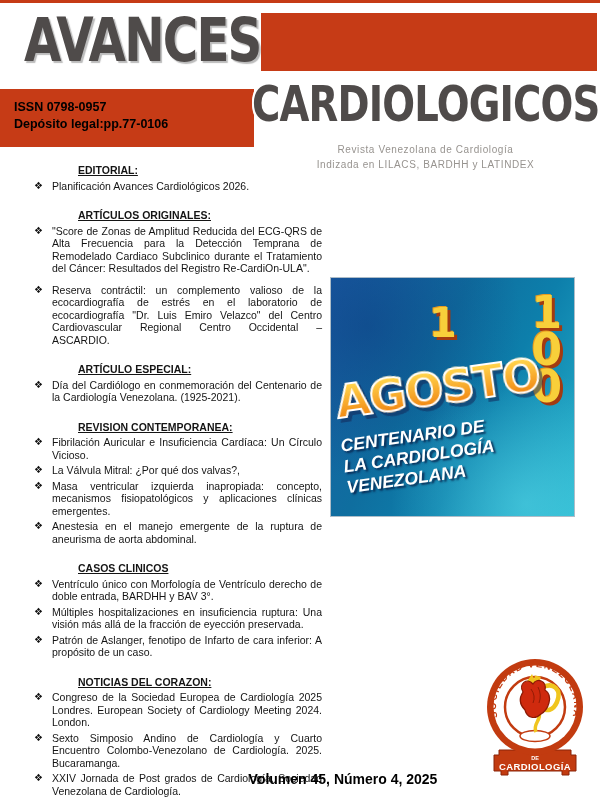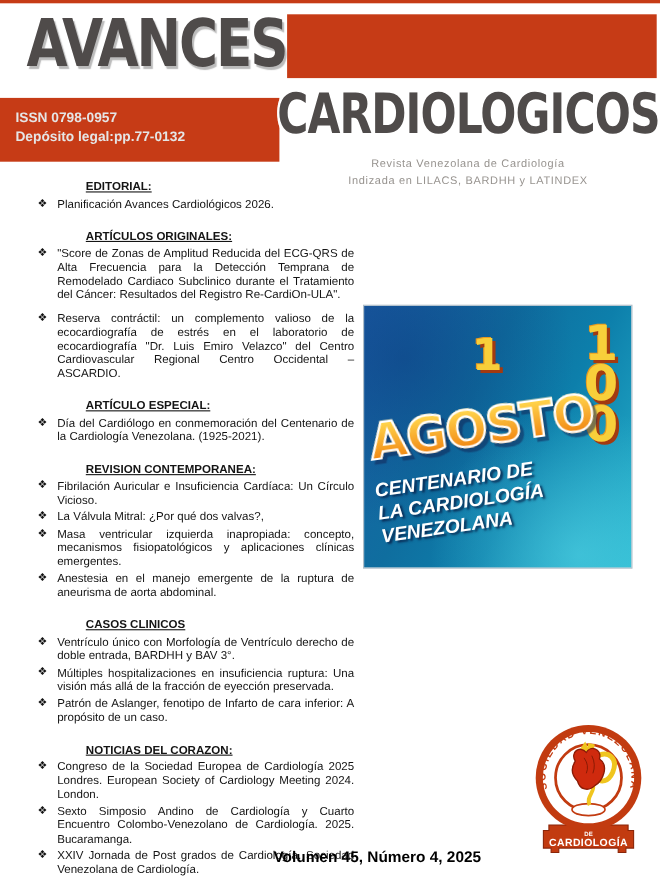--- a/index.html
+++ b/index.html
@@ -6,21 +6,21 @@
   .page{position:relative;width:600px;height:800px;background:#ffffff;overflow:hidden;
         font-family:"Liberation Sans",sans-serif;margin:0 auto;}
   
   .top-strip{position:absolute;left:0;top:0;width:600px;height:3px;background:#c63b16;}
   .title-top{position:absolute;left:24px;top:6px;font-family:"DejaVu Sans",sans-serif;
              font-weight:bold;font-size:52px;color:#4f4b4a;letter-spacing:-2px;white-space:nowrap;
              transform:scale(0.93,1.15);transform-origin:left top;
              text-shadow:2px 2px 1px rgba(60,60,60,.35);}
   .red-rect-right{position:absolute;left:261px;top:13px;width:336px;height:58px;background:#c63b16;}
   .issn-box{position:absolute;left:0;top:89px;width:254px;height:58px;background:#c63b16;
-            color:#e5e5e5;font-weight:bold;font-size:12.5px;line-height:17px;
+            color:#000000;font-weight:bold;font-size:12.5px;line-height:17px;
             padding:10px 0 0 14px;box-sizing:border-box;}
   .title-bottom{position:absolute;left:252px;top:74px;font-family:"DejaVu Sans",sans-serif;
                 font-weight:bold;font-size:46px;color:#4f4b4a;letter-spacing:-1px;white-space:nowrap;
                 transform:scale(0.84,1.1);transform-origin:left top;z-index:3;
                 text-shadow:-2px 0 0 #fff,2px 0 0 #fff,0 -2px 0 #fff,0 2px 0 #fff,
                             -2px -2px 0 #fff,2px 2px 0 #fff,-2px 2px 0 #fff,2px -2px 0 #fff;}
   .subtitle{position:absolute;left:251px;top:142px;width:349px;text-align:center;
             color:#97938f;font-size:10px;line-height:15px;letter-spacing:0.6px;white-space:nowrap;}
   
   .toc{position:absolute;left:34px;top:164px;width:288px;font-size:10.5px;line-height:12.5px;color:#141414;}
@@ -66,21 +66,21 @@
 <div class="page">
 
   <div class="top-strip"></div>
 
   <div class="title-top">AVANCES</div>
 
   <div class="red-rect-right"></div>
 
   <div class="issn-box">
     <div>ISSN 0798-0957</div>
-    <div>Depósito legal:pp.77-0132</div>
+    <div>Depósito legal:pp.77-0106</div>
   </div>
 
   <div class="title-bottom">CARDIOLOGICOS</div>
 
   <div class="subtitle">
     <div>Revista Venezolana de Cardiología</div>
     <div>Indizada en LILACS, BARDHH y LATINDEX</div>
   </div>
 
   <div class="toc">

